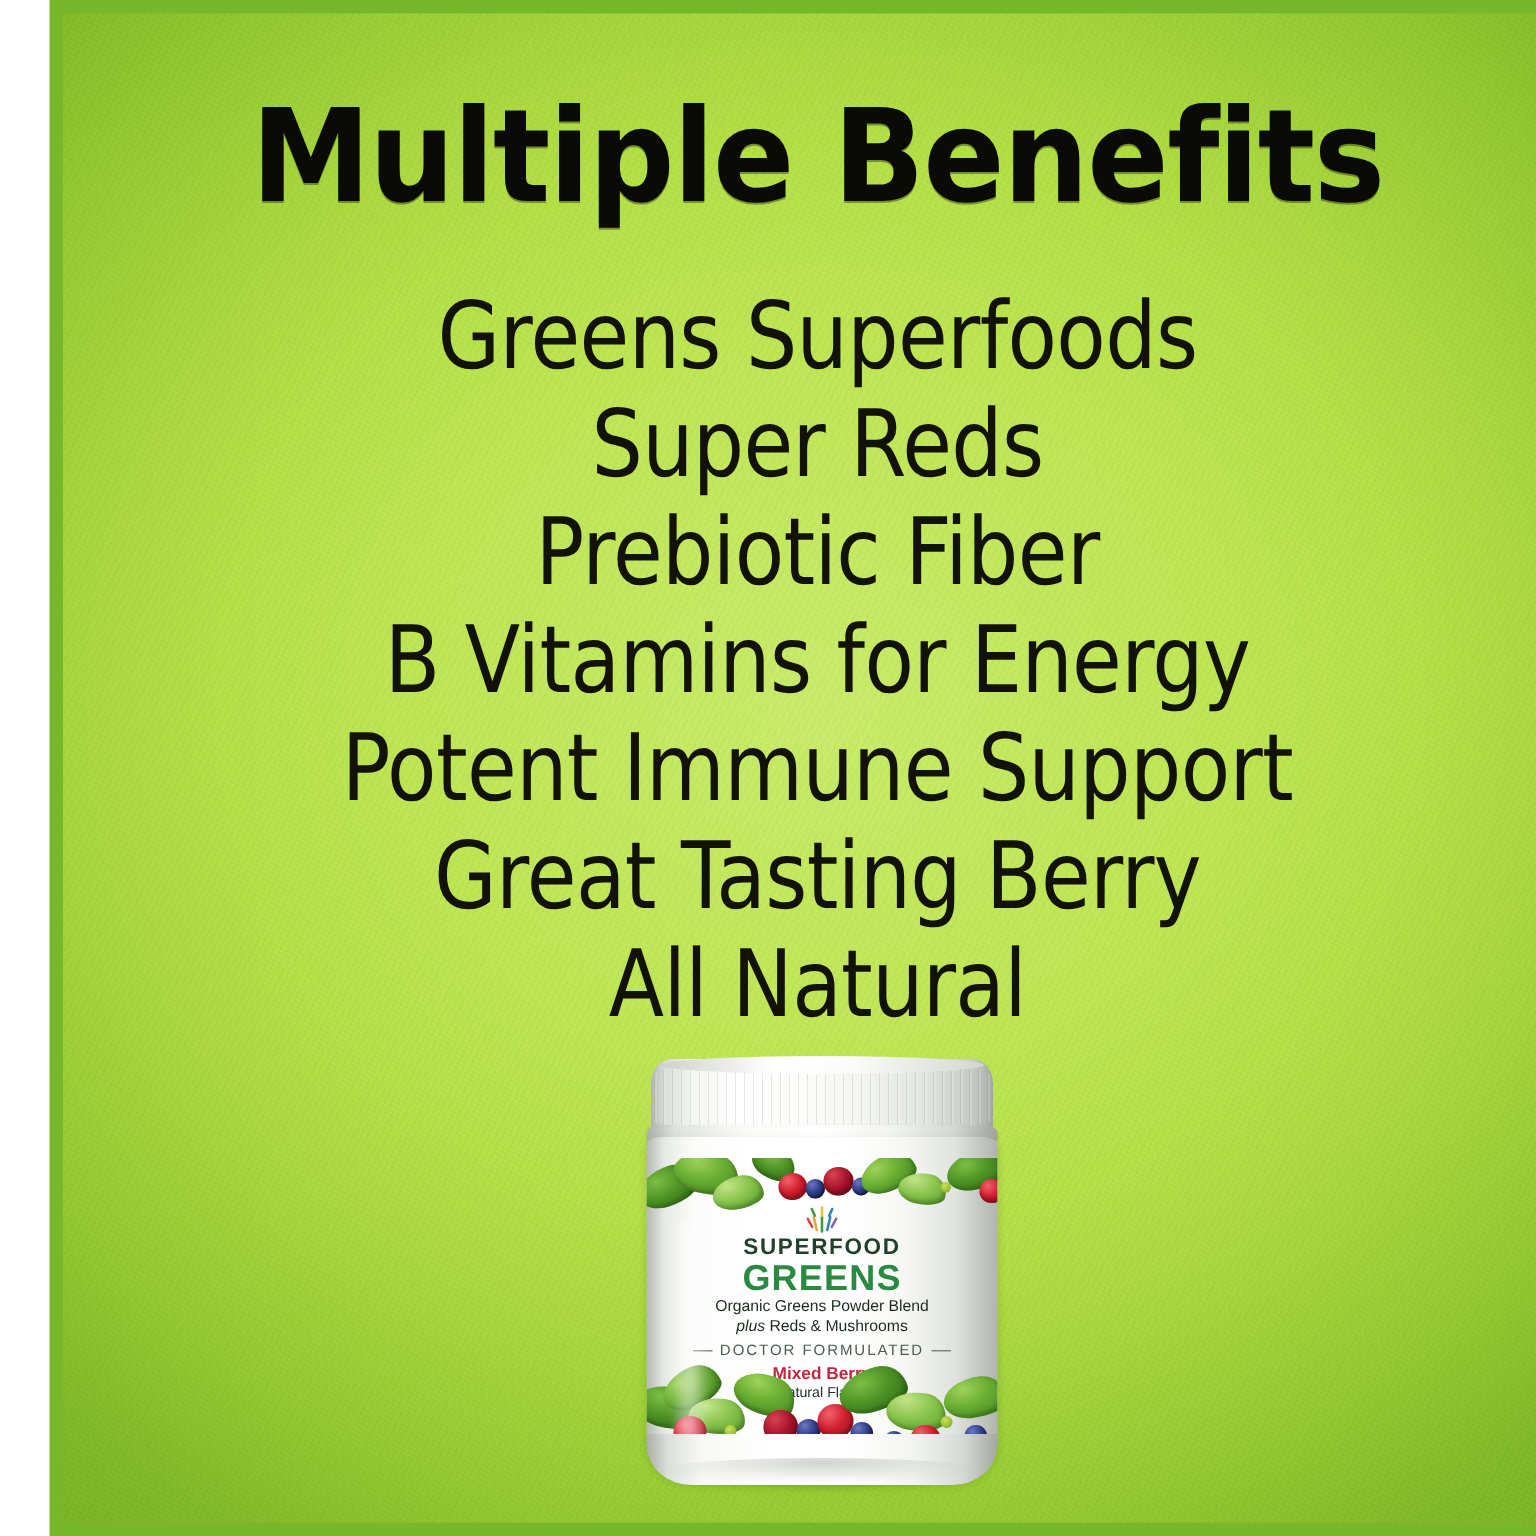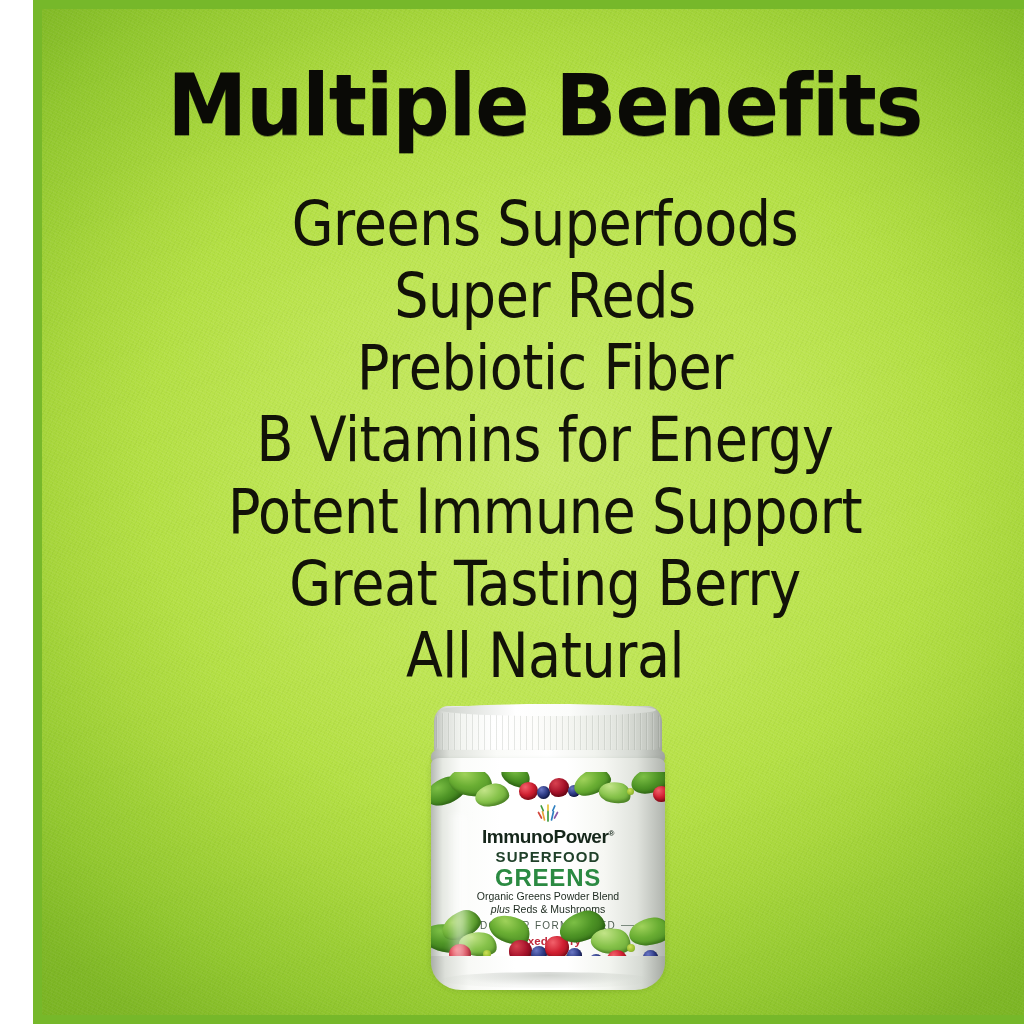--- a/index.html
+++ b/index.html
@@ -362,23 +362,20 @@
               <line x1="14.5" y1="16" x2="16.5" y2="7.5" stroke="#2f7fc0"></line>
               <line x1="4.5" y1="14" x2="1.5" y2="8.5" stroke="#d2483e"></line>
               <line x1="17.5" y1="14" x2="20.5" y2="8.5" stroke="#8a59a8"></line>
               <line x1="11" y1="6.5" x2="11" y2="1" stroke="#e8c33a"></line>
               <line x1="6.2" y1="6.5" x2="4.2" y2="2" stroke="#3f9b3f"></line>
               <line x1="15.8" y1="6.5" x2="17.8" y2="2" stroke="#2f7fc0"></line>
             </g>
           </svg>
         </div>
 
-        <div id="brand-name">
-          <span>ImmunoPower</span><span class="reg">®</span>
-        </div>
 
         <div id="superfood">SUPERFOOD</div>
         <div id="greens">GREENS</div>
 
         <div class="tagline">Organic Greens Powder Blend</div>
         <div class="tagline">
           <span class="ital">plus</span><span> Reds &amp; Mushrooms</span>
         </div>
 
         <div id="doctor-row">

